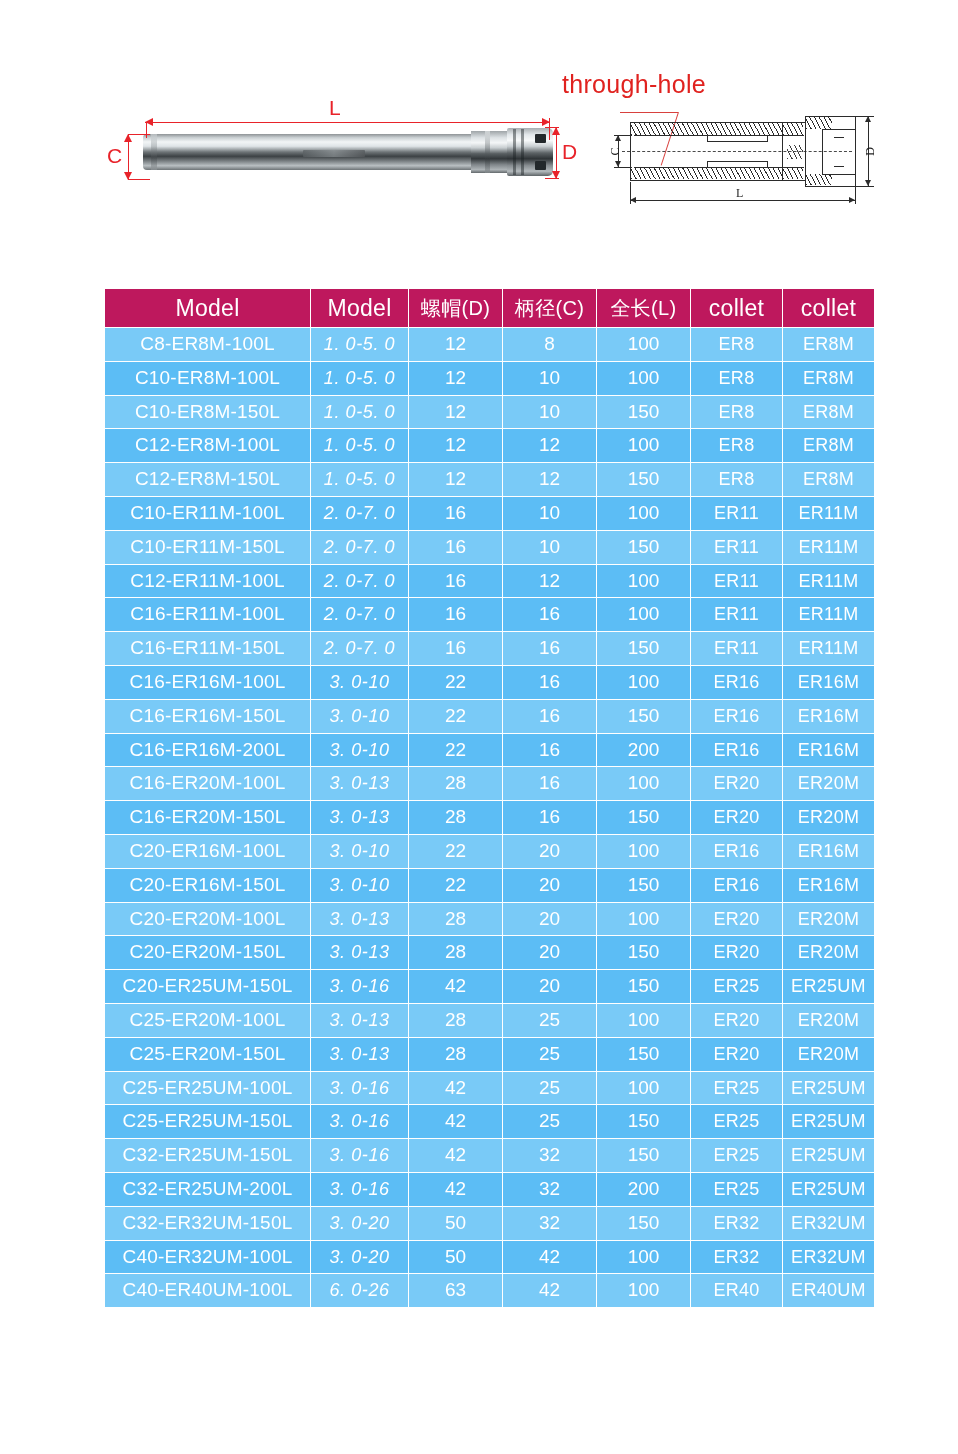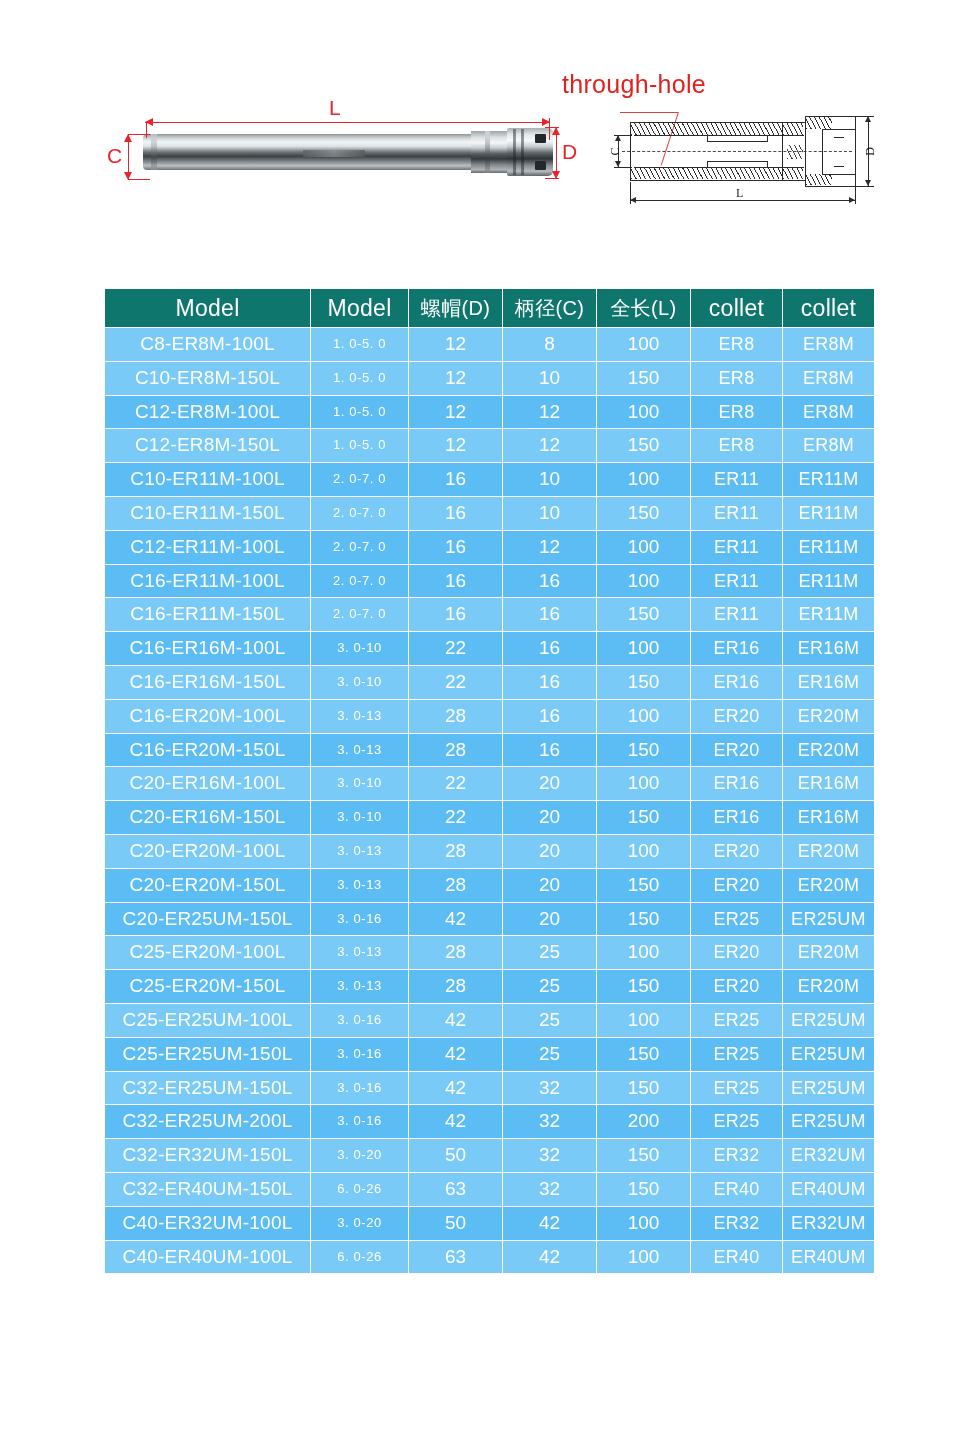--- a/index.html
+++ b/index.html
@@ -39,39 +39,40 @@
     text-align: center;
     color: #ffffff;
     font-weight: normal;
     padding: 0;
     height: 32.8px;
     line-height: 32.8px;
     white-space: nowrap;
     overflow: hidden;
   }
   table.spec thead th {
-    background: #0f766e;
+    background: #be185d;
     font-size: 23px;
     height: 38px;
     line-height: 38px;
     letter-spacing: 0.3px;
   }
   table.spec thead th.cjk {
     font-size: 20px;
   }
   table.spec tbody tr.odd td  { background: #79caf7; }
   table.spec tbody tr.even td { background: #5cbdf5; }
 
   table.spec td.model {
     font-size: 19px;
     letter-spacing: 0.2px;
   }
   table.spec td.range {
-    font-size: 13px;
+    font-size: 18px;
     letter-spacing: 0.6px;
+    font-style: italic;
   }
   table.spec td.num {
     font-size: 19px;
   }
   table.spec td.coll, table.spec td.wr {
     font-size: 18px;
     letter-spacing: 0.3px;
   }
 
   
@@ -356,20 +357,29 @@
     <tbody id="tbody">
         <tr class="odd">
           <td class="model">C8-ER8M-100L</td>
           <td class="range">1. 0-5. 0</td>
           <td class="num">12</td>
           <td class="num">8</td>
           <td class="num">100</td>
           <td class="coll">ER8</td>
           <td class="wr">ER8M</td>
         </tr>
+        <tr class="even">
+          <td class="model">C10-ER8M-100L</td>
+          <td class="range">1. 0-5. 0</td>
+          <td class="num">12</td>
+          <td class="num">10</td>
+          <td class="num">100</td>
+          <td class="coll">ER8</td>
+          <td class="wr">ER8M</td>
+        </tr>
         <tr class="odd">
           <td class="model">C10-ER8M-150L</td>
           <td class="range">1. 0-5. 0</td>
           <td class="num">12</td>
           <td class="num">10</td>
           <td class="num">150</td>
           <td class="coll">ER8</td>
           <td class="wr">ER8M</td>
         </tr>
         <tr class="even">
@@ -443,20 +453,29 @@
           <td class="num">100</td>
           <td class="coll">ER16</td>
           <td class="wr">ER16M</td>
         </tr>
         <tr class="odd">
           <td class="model">C16-ER16M-150L</td>
           <td class="range">3. 0-10</td>
           <td class="num">22</td>
           <td class="num">16</td>
           <td class="num">150</td>
+          <td class="coll">ER16</td>
+          <td class="wr">ER16M</td>
+        </tr>
+        <tr class="even">
+          <td class="model">C16-ER16M-200L</td>
+          <td class="range">3. 0-10</td>
+          <td class="num">22</td>
+          <td class="num">16</td>
+          <td class="num">200</td>
           <td class="coll">ER16</td>
           <td class="wr">ER16M</td>
         </tr>
         <tr class="odd">
           <td class="model">C16-ER20M-100L</td>
           <td class="range">3. 0-13</td>
           <td class="num">28</td>
           <td class="num">16</td>
           <td class="num">100</td>
           <td class="coll">ER20</td>
@@ -572,29 +591,20 @@
         </tr>
         <tr class="odd">
           <td class="model">C32-ER32UM-150L</td>
           <td class="range">3. 0-20</td>
           <td class="num">50</td>
           <td class="num">32</td>
           <td class="num">150</td>
           <td class="coll">ER32</td>
           <td class="wr">ER32UM</td>
         </tr>
-        <tr class="odd">
-          <td class="model">C32-ER40UM-150L</td>
-          <td class="range">6. 0-26</td>
-          <td class="num">63</td>
-          <td class="num">32</td>
-          <td class="num">150</td>
-          <td class="coll">ER40</td>
-          <td class="wr">ER40UM</td>
-        </tr>
         <tr class="even">
           <td class="model">C40-ER32UM-100L</td>
           <td class="range">3. 0-20</td>
           <td class="num">50</td>
           <td class="num">42</td>
           <td class="num">100</td>
           <td class="coll">ER32</td>
           <td class="wr">ER32UM</td>
         </tr>
         <tr class="odd">

